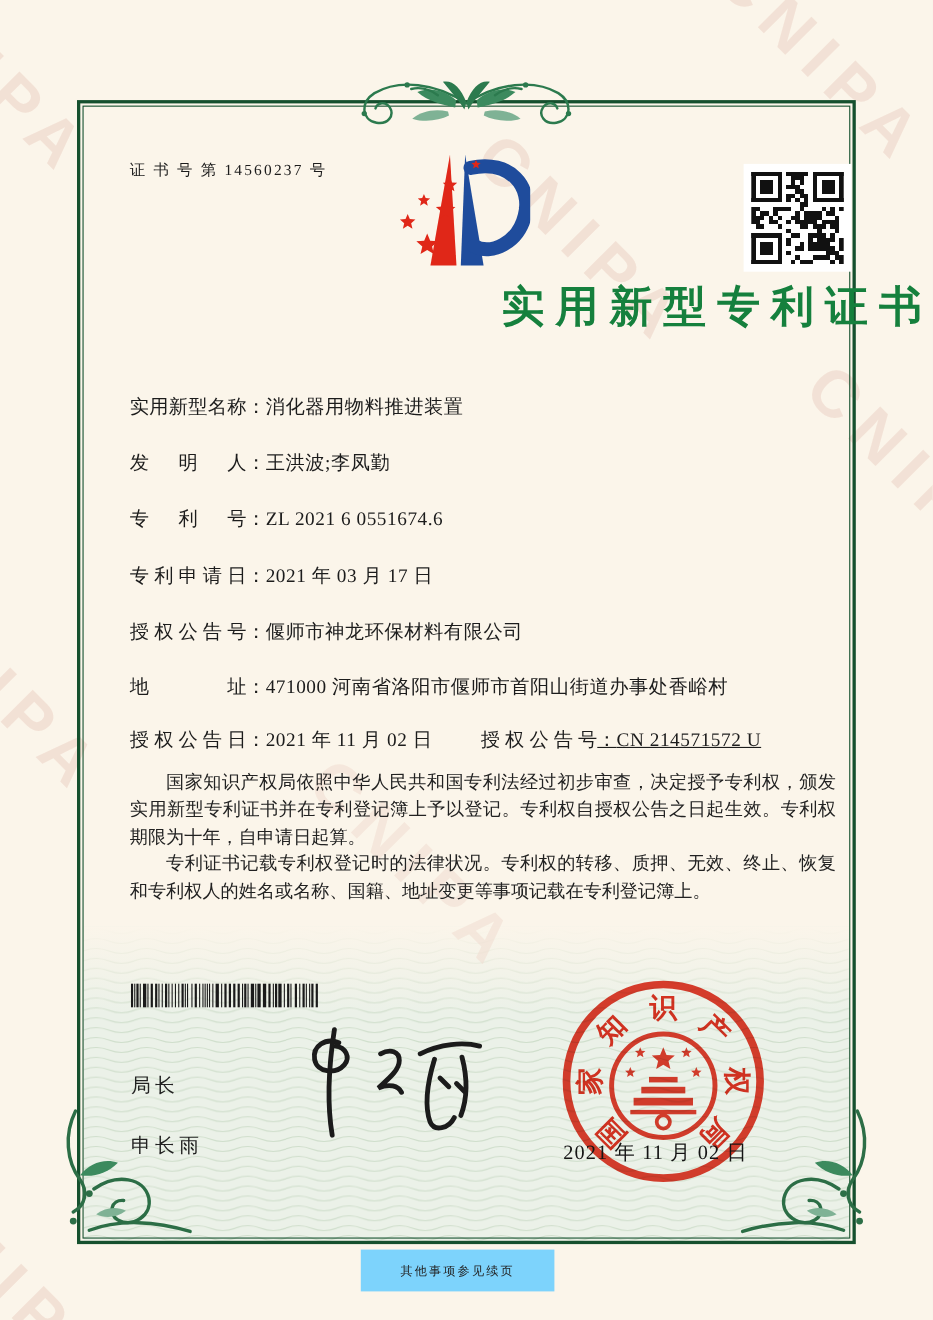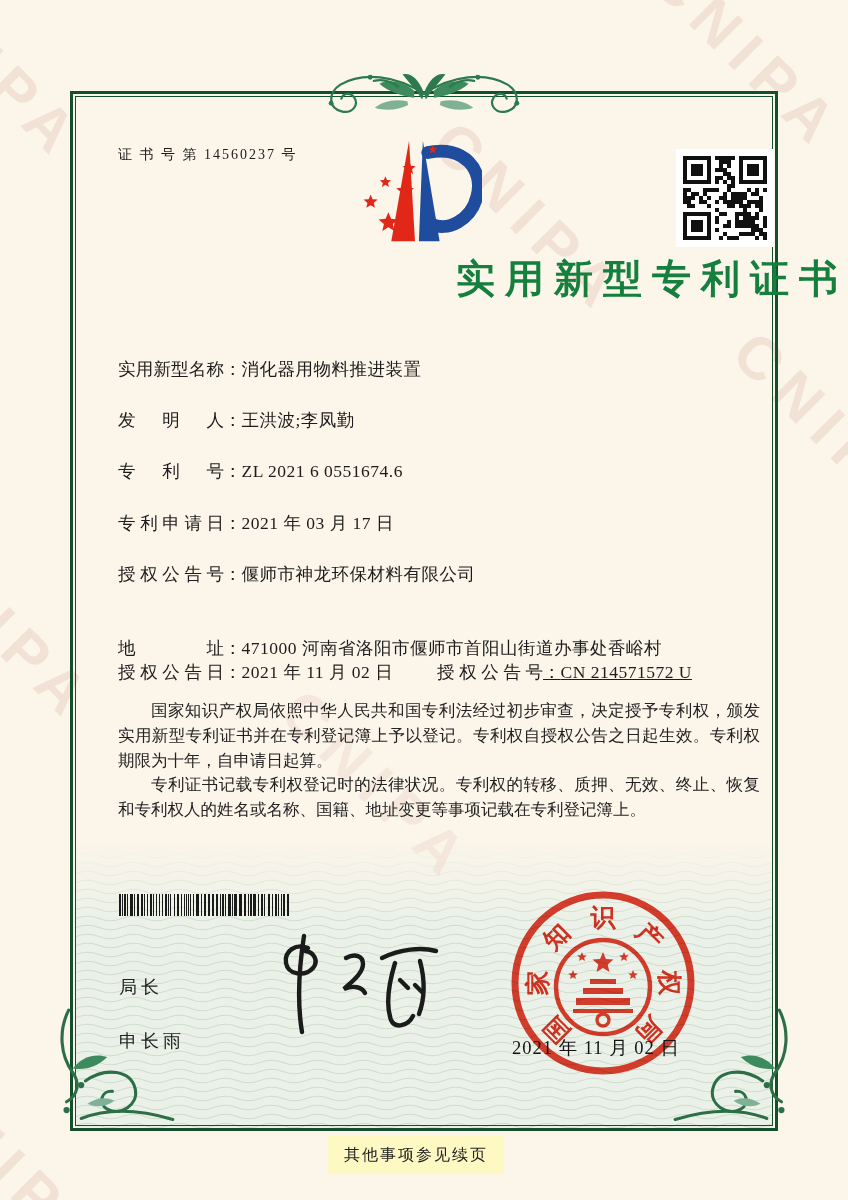--- a/index.html
+++ b/index.html
@@ -43,21 +43,21 @@
   .qr-panel svg{position:absolute;left:7px;top:7px;width:84px;height:84px;}
 
   .title{position:absolute;left:0;top:252px;width:848px;text-align:right;
          font-size:39px;font-weight:bold;letter-spacing:10px;color:#15803d;z-index:5;}
 
   .fields{position:absolute;left:118px;top:0;width:640px;z-index:5;font-size:17.5px;}
   .frow{position:absolute;left:0;white-space:nowrap;}
   .frow .lab{display:inline-block;width:106px;text-align:justify;text-align-last:justify;vertical-align:top;}
   .frow .val{letter-spacing:.5px;}
   .r0{top:357px;} .r1{top:408px;} .r2{top:459px;} .r3{top:511px;}
-  .r4{top:562px;} .r5{top:612px;margin-top:24px;} .r6{top:660px;}
+  .r4{top:562px;} .r5{top:612px;} .r6{top:660px;}
   .grant2{position:absolute;left:319px;top:0;text-decoration:underline;}
 
   .paras{position:absolute;left:118px;top:699px;width:642px;z-index:5;
          font-size:16.5px;line-height:24.8px;color:#222;}
   .paras p{margin:0;text-indent:2em;text-align:justify;}
 
   .barcode{position:absolute;left:119px;top:894px;width:172px;height:22px;z-index:5;}
 
   .director{position:absolute;left:119px;z-index:5;font-family:Liberation Mono, monospace;
             font-size:18px;letter-spacing:4px;color:#222;}
@@ -66,23 +66,23 @@
   .signature{position:absolute;left:250px;top:928px;width:200px;height:112px;z-index:6;}
 
   .seal{position:absolute;left:508px;top:888px;width:190px;height:190px;z-index:5;
         mix-blend-mode:multiply;}
   .seal-date{position:absolute;left:512px;top:1035px;width:200px;z-index:6;
              font-size:18.5px;letter-spacing:1px;color:#141414;}
 
   .page-info{position:absolute;left:0;top:1090px;width:848px;text-align:center;
              font-size:15px;letter-spacing:2px;color:#333;z-index:5;}
 
-  .cont-note{position:absolute;left:328px;top:1136px;width:176px;height:38px;background:#fef9c3;
+  .cont-note{position:absolute;left:328px;top:1136px;width:176px;height:38px;background:#7dd3fc;
              z-index:5;display:flex;align-items:center;justify-content:center;
-             font-size:16px;letter-spacing:2px;color:#222;}
+             font-size:11px;letter-spacing:2px;color:#222;}
 </style>
 </head>
 <body>
 
 <div class="page">
 
   <div class="zone">
     <svg viewBox="0 0 696 286" preserveAspectRatio="none">
       <defs>
         <pattern id="wv" width="46" height="9" patternUnits="userSpaceOnUse">

